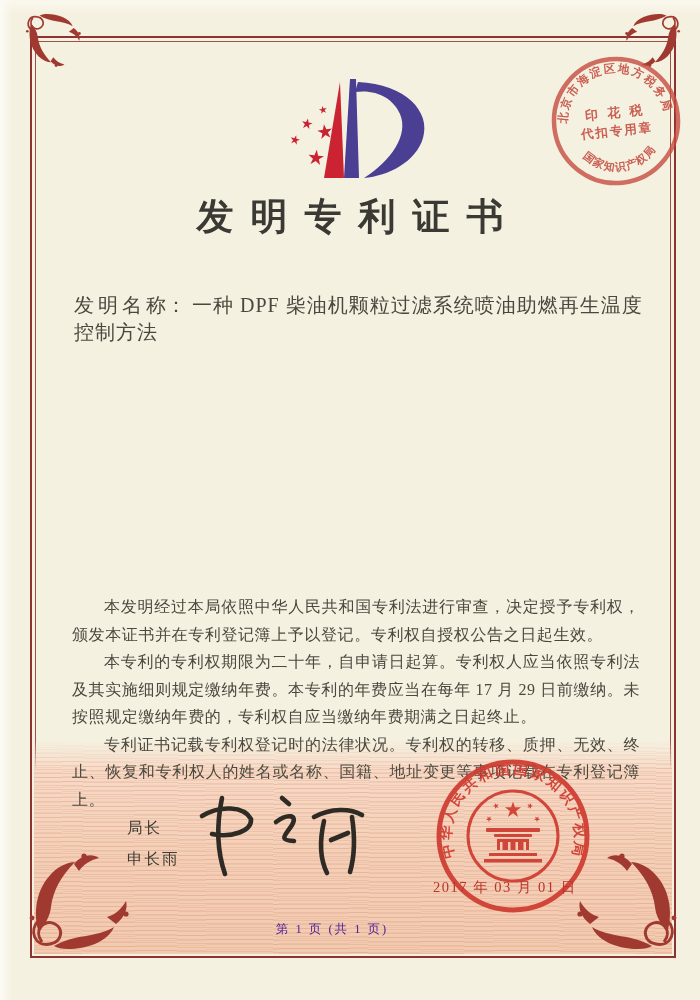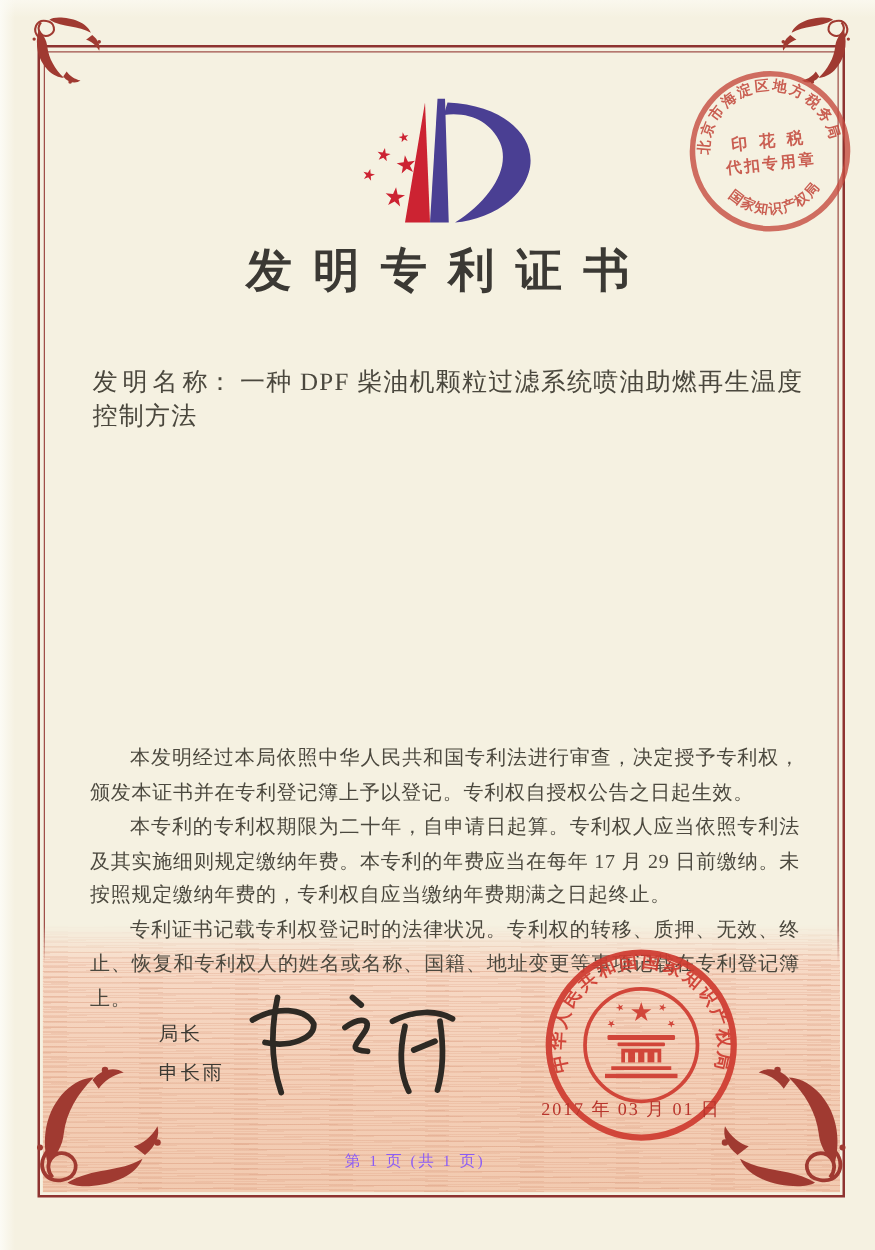--- a/index.html
+++ b/index.html
@@ -51,21 +51,21 @@
 
   
   .signer{position:absolute;left:84px;top:812px;font-size:15.5px;color:#3c3a33;
     letter-spacing:2px;line-height:31px;margin-left:43px;}
   .signature{position:absolute;left:190px;top:786px;width:190px;height:96px;}
   .seal{position:absolute;left:427px;top:750px;width:172px;height:172px;opacity:.92;}
   .seal text{fill:#cf3b30;font-family:"Liberation Serif","DejaVu Serif",serif;font-weight:bold;}
   .issue-date{position:absolute;left:433px;top:878px;font-size:14.5px;color:#b8352c;
     letter-spacing:1.5px;z-index:5;}
   .footer{position:absolute;left:0;right:60px;top:921px;text-align:center;
-    font-size:12.5px;color:#8b5cf6;letter-spacing:2px;margin-left:24px;}
+    font-size:12.5px;color:#4c1d95;letter-spacing:2px;margin-left:24px;}
 
   
   .flr{position:absolute;}
   .flr-bl{left:26px;bottom:40px;width:112px;height:112px;}
   .flr-br{right:20px;bottom:40px;width:112px;height:112px;transform:scaleX(-1);}
   .flr-tl{left:24px;top:8px;width:62px;height:62px;transform:scaleY(-1);}
   .flr-tr{right:18px;top:8px;width:62px;height:62px;transform:scale(-1,-1);}
 </style>
 </head>
 <body>

